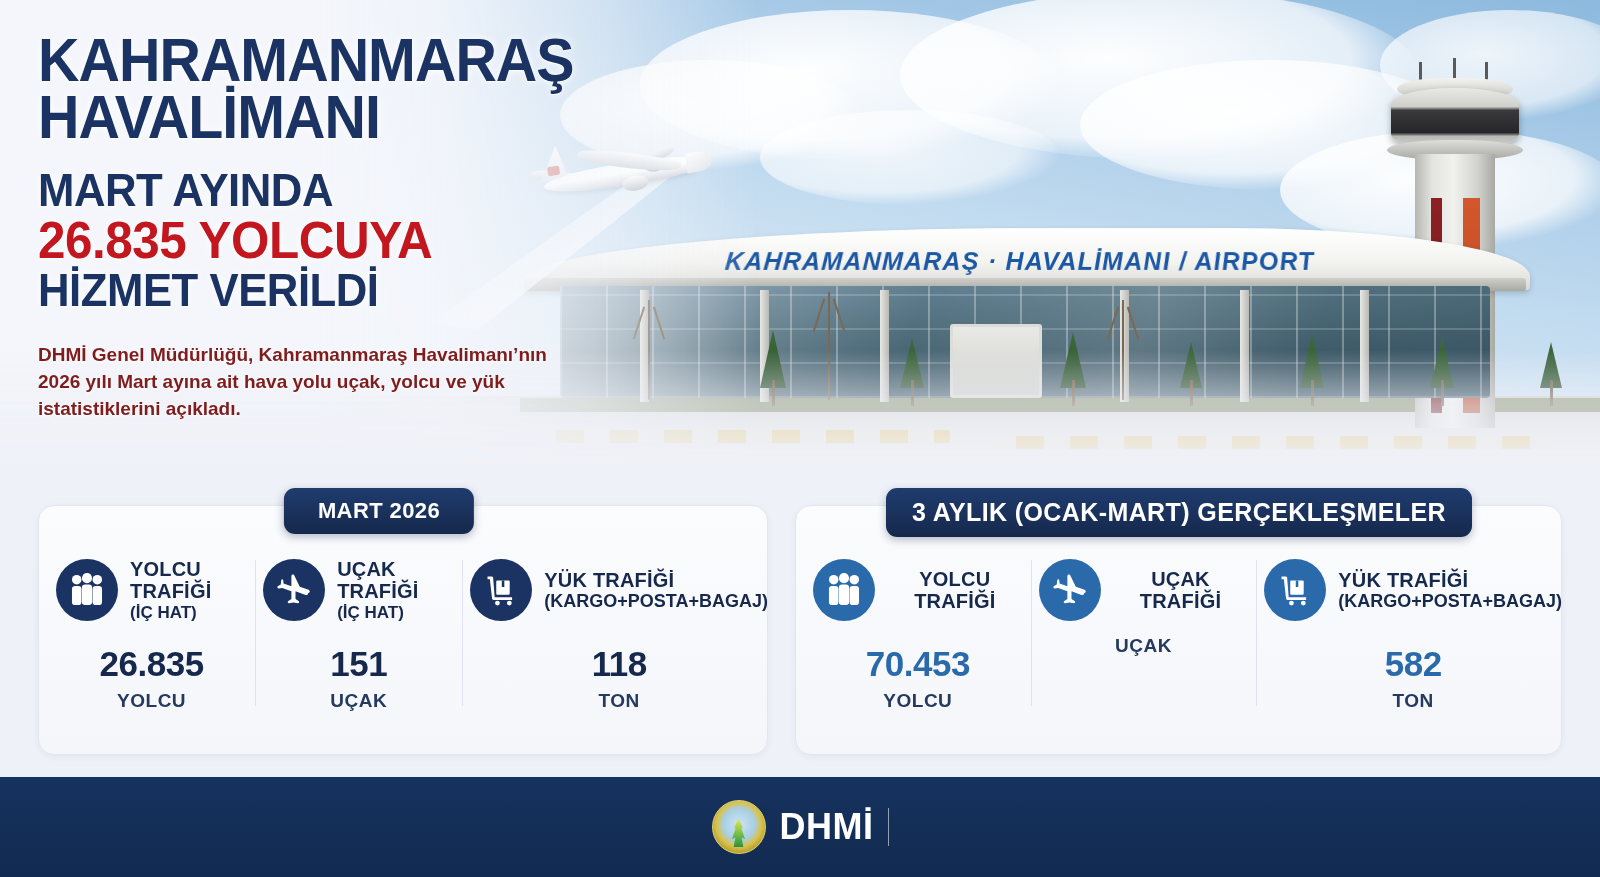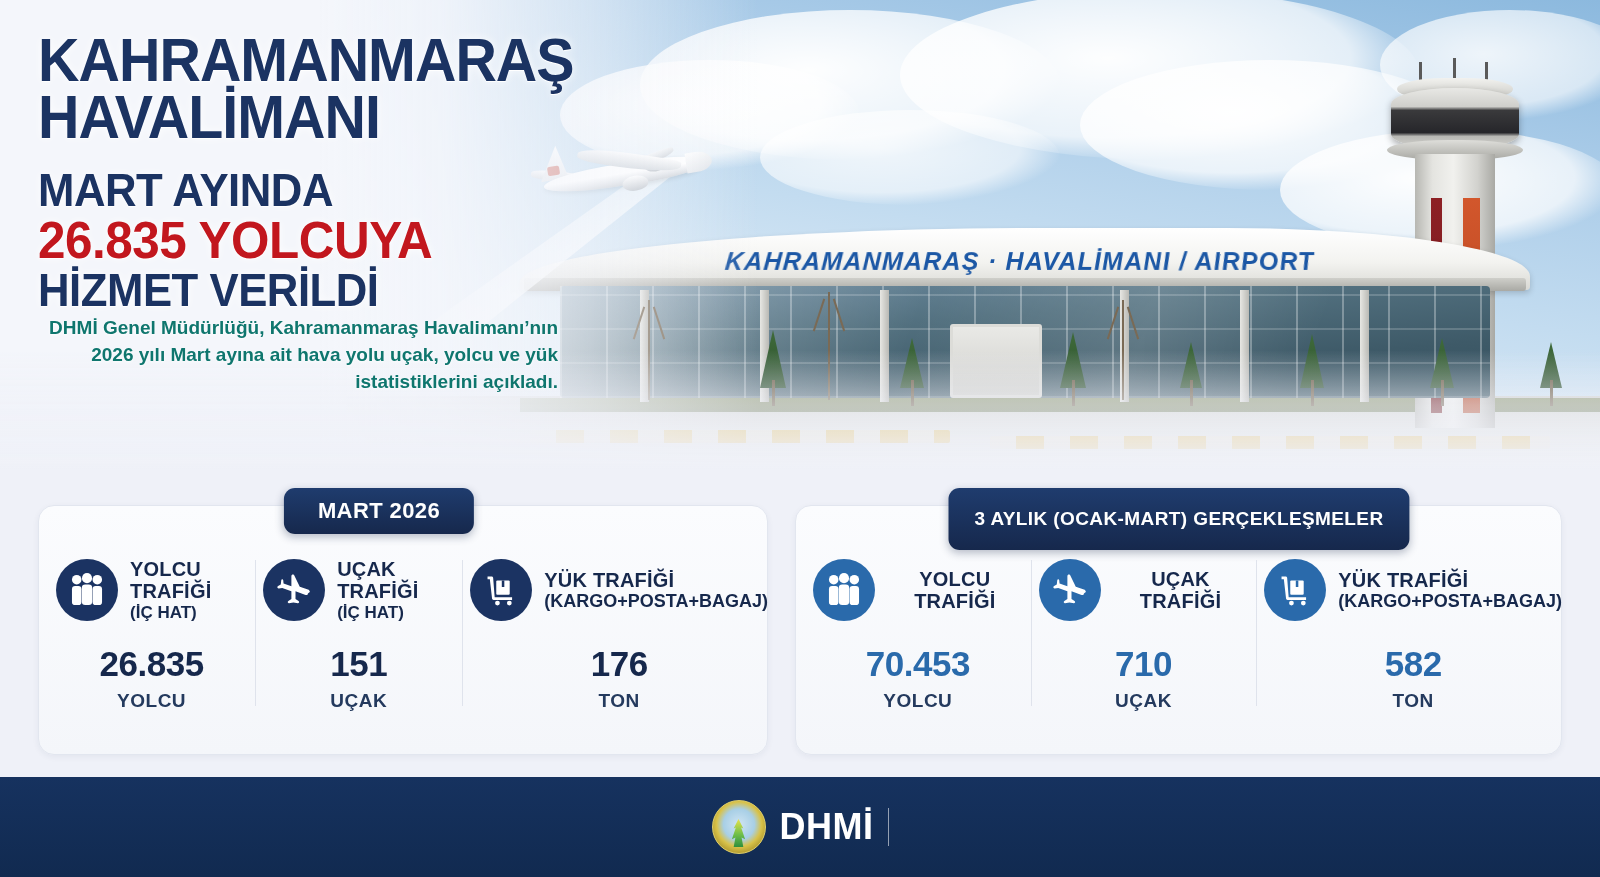--- a/index.html
+++ b/index.html
@@ -206,24 +206,23 @@
     text-shadow:0 1px 0 #fff, 0 0 10px rgba(255,255,255,.9);
   }
   .h-sub {
     margin-top:22px; font-size:46px; font-weight:bold; color:#1b3362;
     line-height:1.02; letter-spacing:-.5px;
     transform:scaleX(.95); transform-origin:left center;
     text-shadow:0 1px 0 #fff, 0 0 9px rgba(255,255,255,.9);
   }
   .h-red { color:#c2171e; font-size:52px; display:block; }
   .h-body {
-    margin-top:1px; font-size:19px; color:#0f766e; line-height:1.42;
+    margin-top:28px; font-size:19px; color:#7f1d1d; line-height:1.42;
     font-weight:600; width:520px;
     text-shadow:0 1px 3px rgba(255,255,255,.95);
-    text-align:right;
   }
 
   
   .panels { position:absolute; left:0; top:495px; width:1600px; height:265px; }
   .panel {
     position:absolute; top:10px;
     background:linear-gradient(180deg,#fbfcfe 0%,#f4f6fa 100%);
     border:1px solid #e2e6ef; border-radius:16px;
     box-shadow:0 2px 6px rgba(30,50,90,.06);
     height:250px;
@@ -231,21 +230,21 @@
   .panel-left  { left:38px;  width:730px; }
   .panel-right { left:795px; width:767px; }
   .pill {
     position:absolute; top:-18px; left:50%; transform:translateX(-50%);
     background:linear-gradient(180deg,#1f3c6e,#16284c);
     color:#ffffff; font-weight:bold; font-size:22px;
     padding:10px 34px; border-radius:11px; white-space:nowrap;
     letter-spacing:.4px; box-shadow:0 3px 8px rgba(20,35,70,.3);
   }
   .pill-left  { left:340px; }
-  .pill-right { left:383px; font-size:19px; padding:20px 26px; }
+  .pill-right { left:383px; font-size:25px; padding:10px 26px; }
 
   .cells { position:absolute; left:9px; top:48px; width:100%; display:flex; }
   .cell { flex:1; position:relative; text-align:center; padding:0 8px; }
   .cell + .cell::before {
     content:""; position:absolute; left:0; top:6px; bottom:6px; width:1px;
     background:#dfe3ec;
   }
   .cell-head { display:flex; align-items:center; justify-content:center; gap:12px; height:72px; }
   .ico {
     width:62px; height:62px; border-radius:50%;
@@ -460,21 +459,21 @@
                 <rect x="25" y="12" width="3.2" height="8.2" fill="#1b3362"></rect>
                 <circle cx="19.5" cy="40.5" r="3"></circle>
                   <circle cx="34.5" cy="40.5" r="3"></circle>
               </svg>
             </span>
             <span class="cell-label">
               <div class="l1">YÜK TRAFİĞİ</div>
               <div class="l2 small">(KARGO+POSTA+BAGAJ)</div>
             </span>
           </div>
-          <div class="val val-navy">176</div>
+          <div class="val val-navy">118</div>
           <div class="unit">TON</div>
         </div>
 
       </div>
     </div>
 
     <div class="panel panel-right">
       <div class="pill pill-right">3 AYLIK (OCAK-MART) GERÇEKLEŞMELER</div>
       <div class="cells">
 
@@ -502,21 +501,20 @@
           <div class="cell-head">
             <span class="ico ico-blue">
               <svg viewBox="0 0 48 48" aria-hidden="true">
                 <path d="M44 26.5c0-1.6-1-2.6-2.4-3.1l-10.3-3.6-6.6-13.6C24.2 4.9 23.4 4.3 22.5 4.3c-1 0-1.8.8-1.8 1.9v13l-9.9-3.4-.4-4.1c-.1-.8-.6-1.2-1.2-1.2-.7 0-1.2.5-1.3 1.3l-.6 5.2-3.4 2c-.6.4-.9.9-.9 1.5 0 .9.7 1.6 1.7 1.5l4.5-.5 11.5 4.1v9.7l-3.8 2.6c-.5.4-.8.8-.8 1.4 0 .9.7 1.5 1.6 1.4l5.6-.9 5.6.9c.9.1 1.6-.5 1.6-1.4 0-.6-.3-1-.8-1.4l-3.8-2.6v-9.6l12.8 4.6c1.4.5 2.9-.4 2.9-2z"></path>
               </svg>
             </span>
             <span class="cell-label center">
               <div class="l1">UÇAK TRAFİĞİ</div>
             </span>
           </div>
-          <div class="val val-blue">710</div>
           <div class="unit">UÇAK</div>
         </div>
 
         <div class="cell">
           <div class="cell-head">
             <span class="ico ico-blue">
               <svg viewBox="0 0 48 48" aria-hidden="true">
                 <path d="M7 7h5.2c1 0 1.8.7 1.9 1.7L16 33.2h22v3.4H14.6c-1 0-1.8-.8-1.9-1.8L9.9 10.4H7z"></path>
                 <rect x="18" y="12" width="17" height="18" rx="1.4"></rect>
                 <rect x="25" y="12" width="3.2" height="8.2" fill="#2a6aab"></rect>

